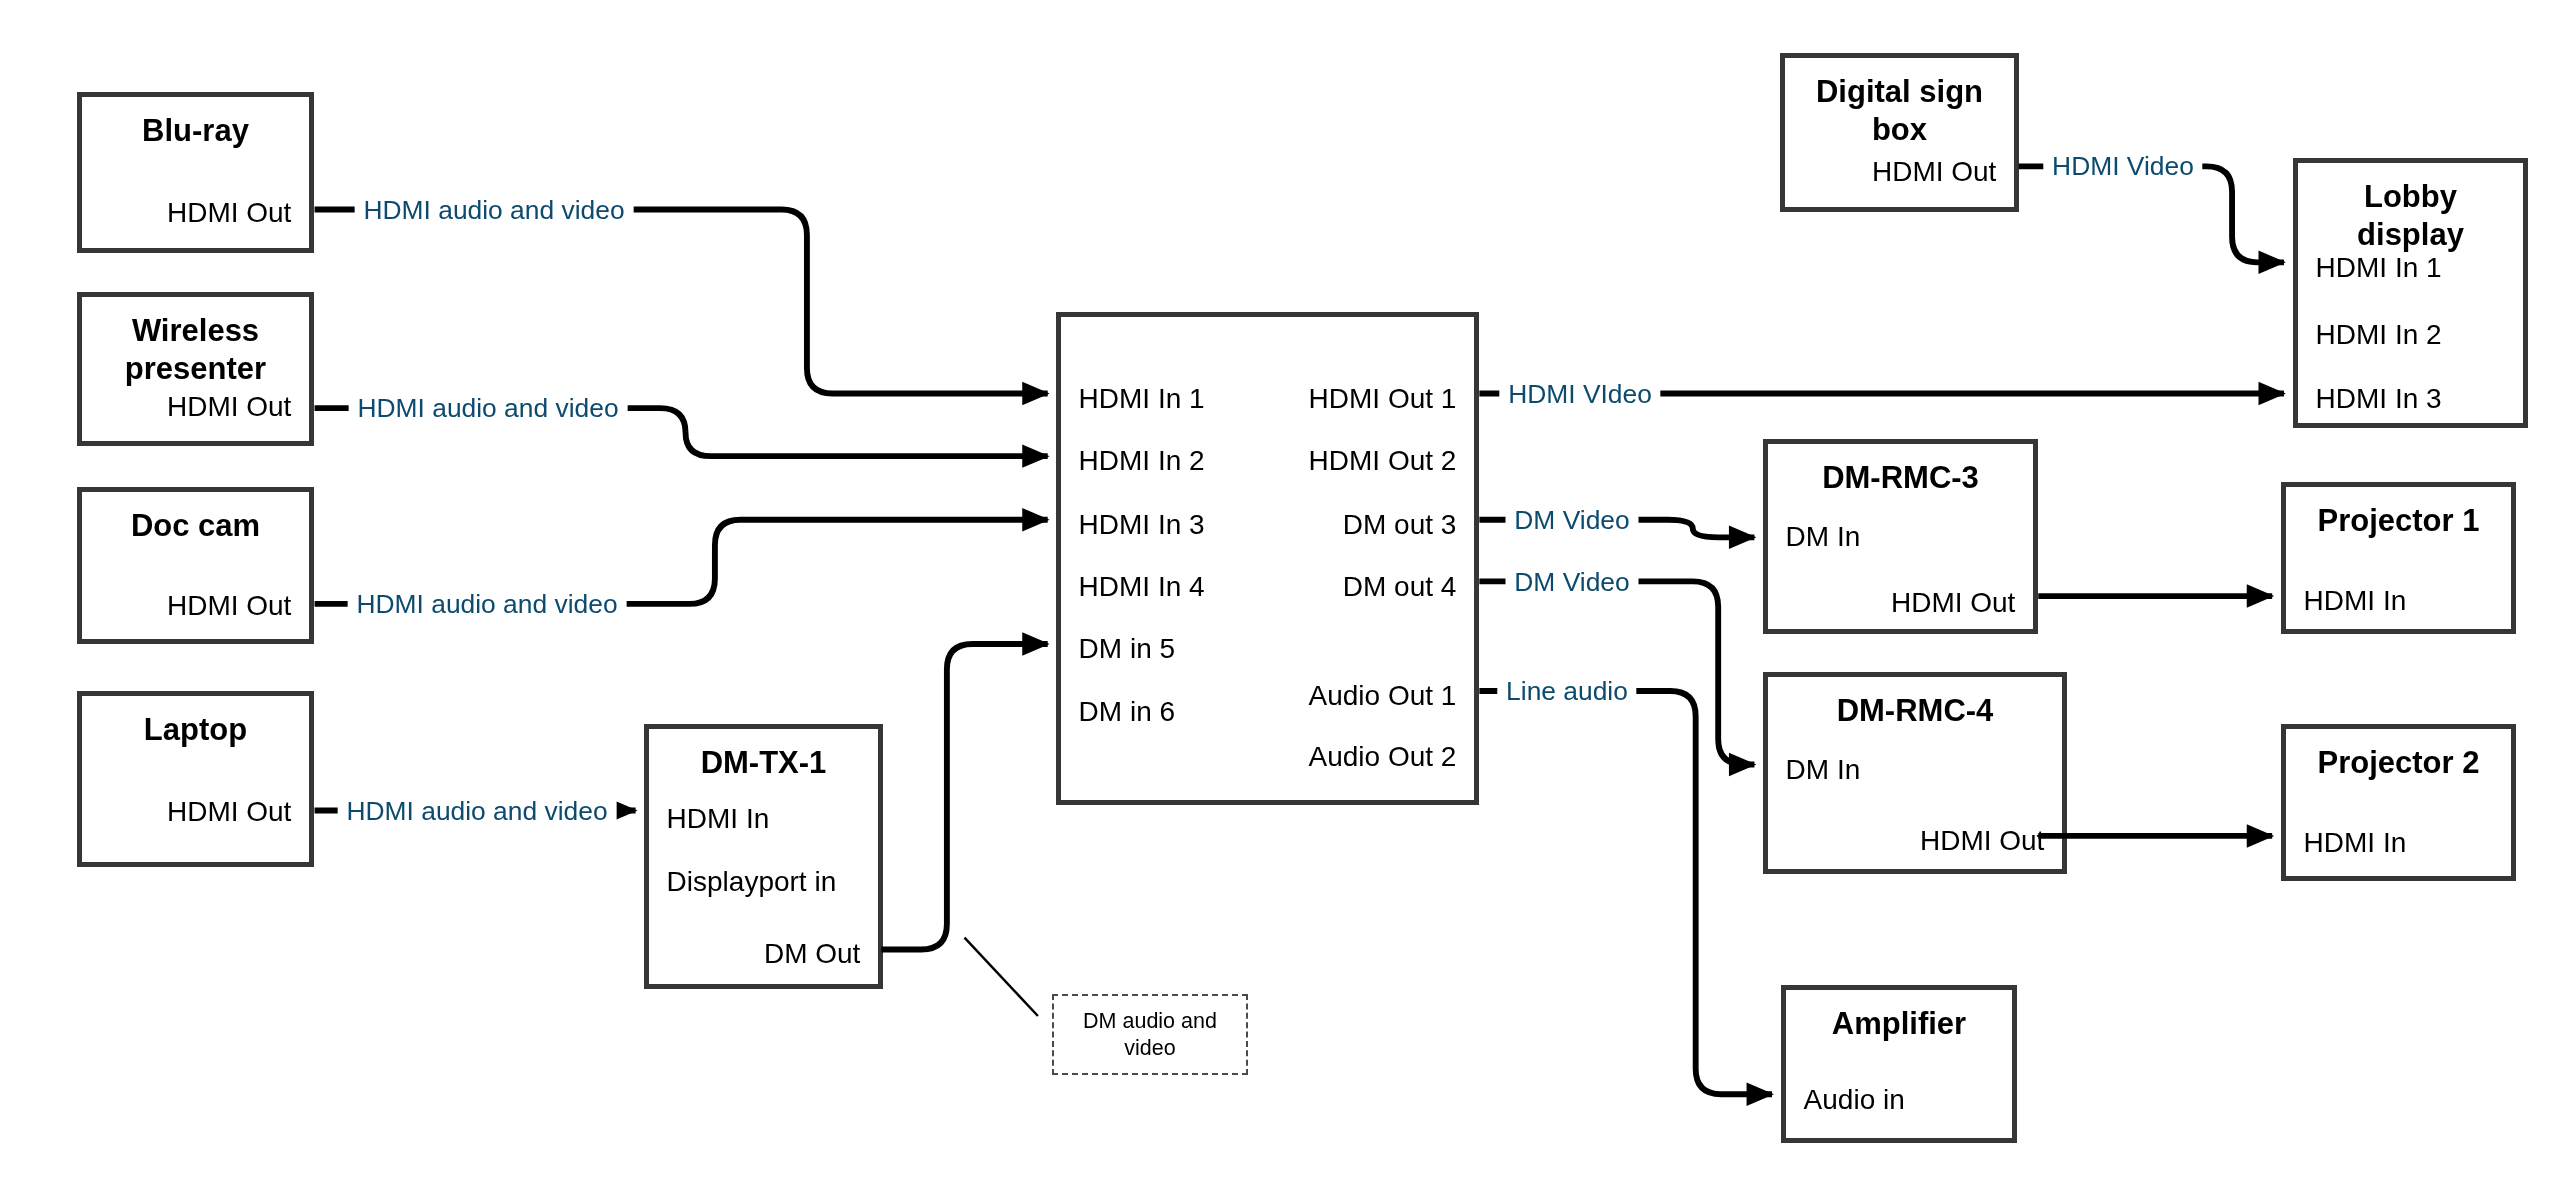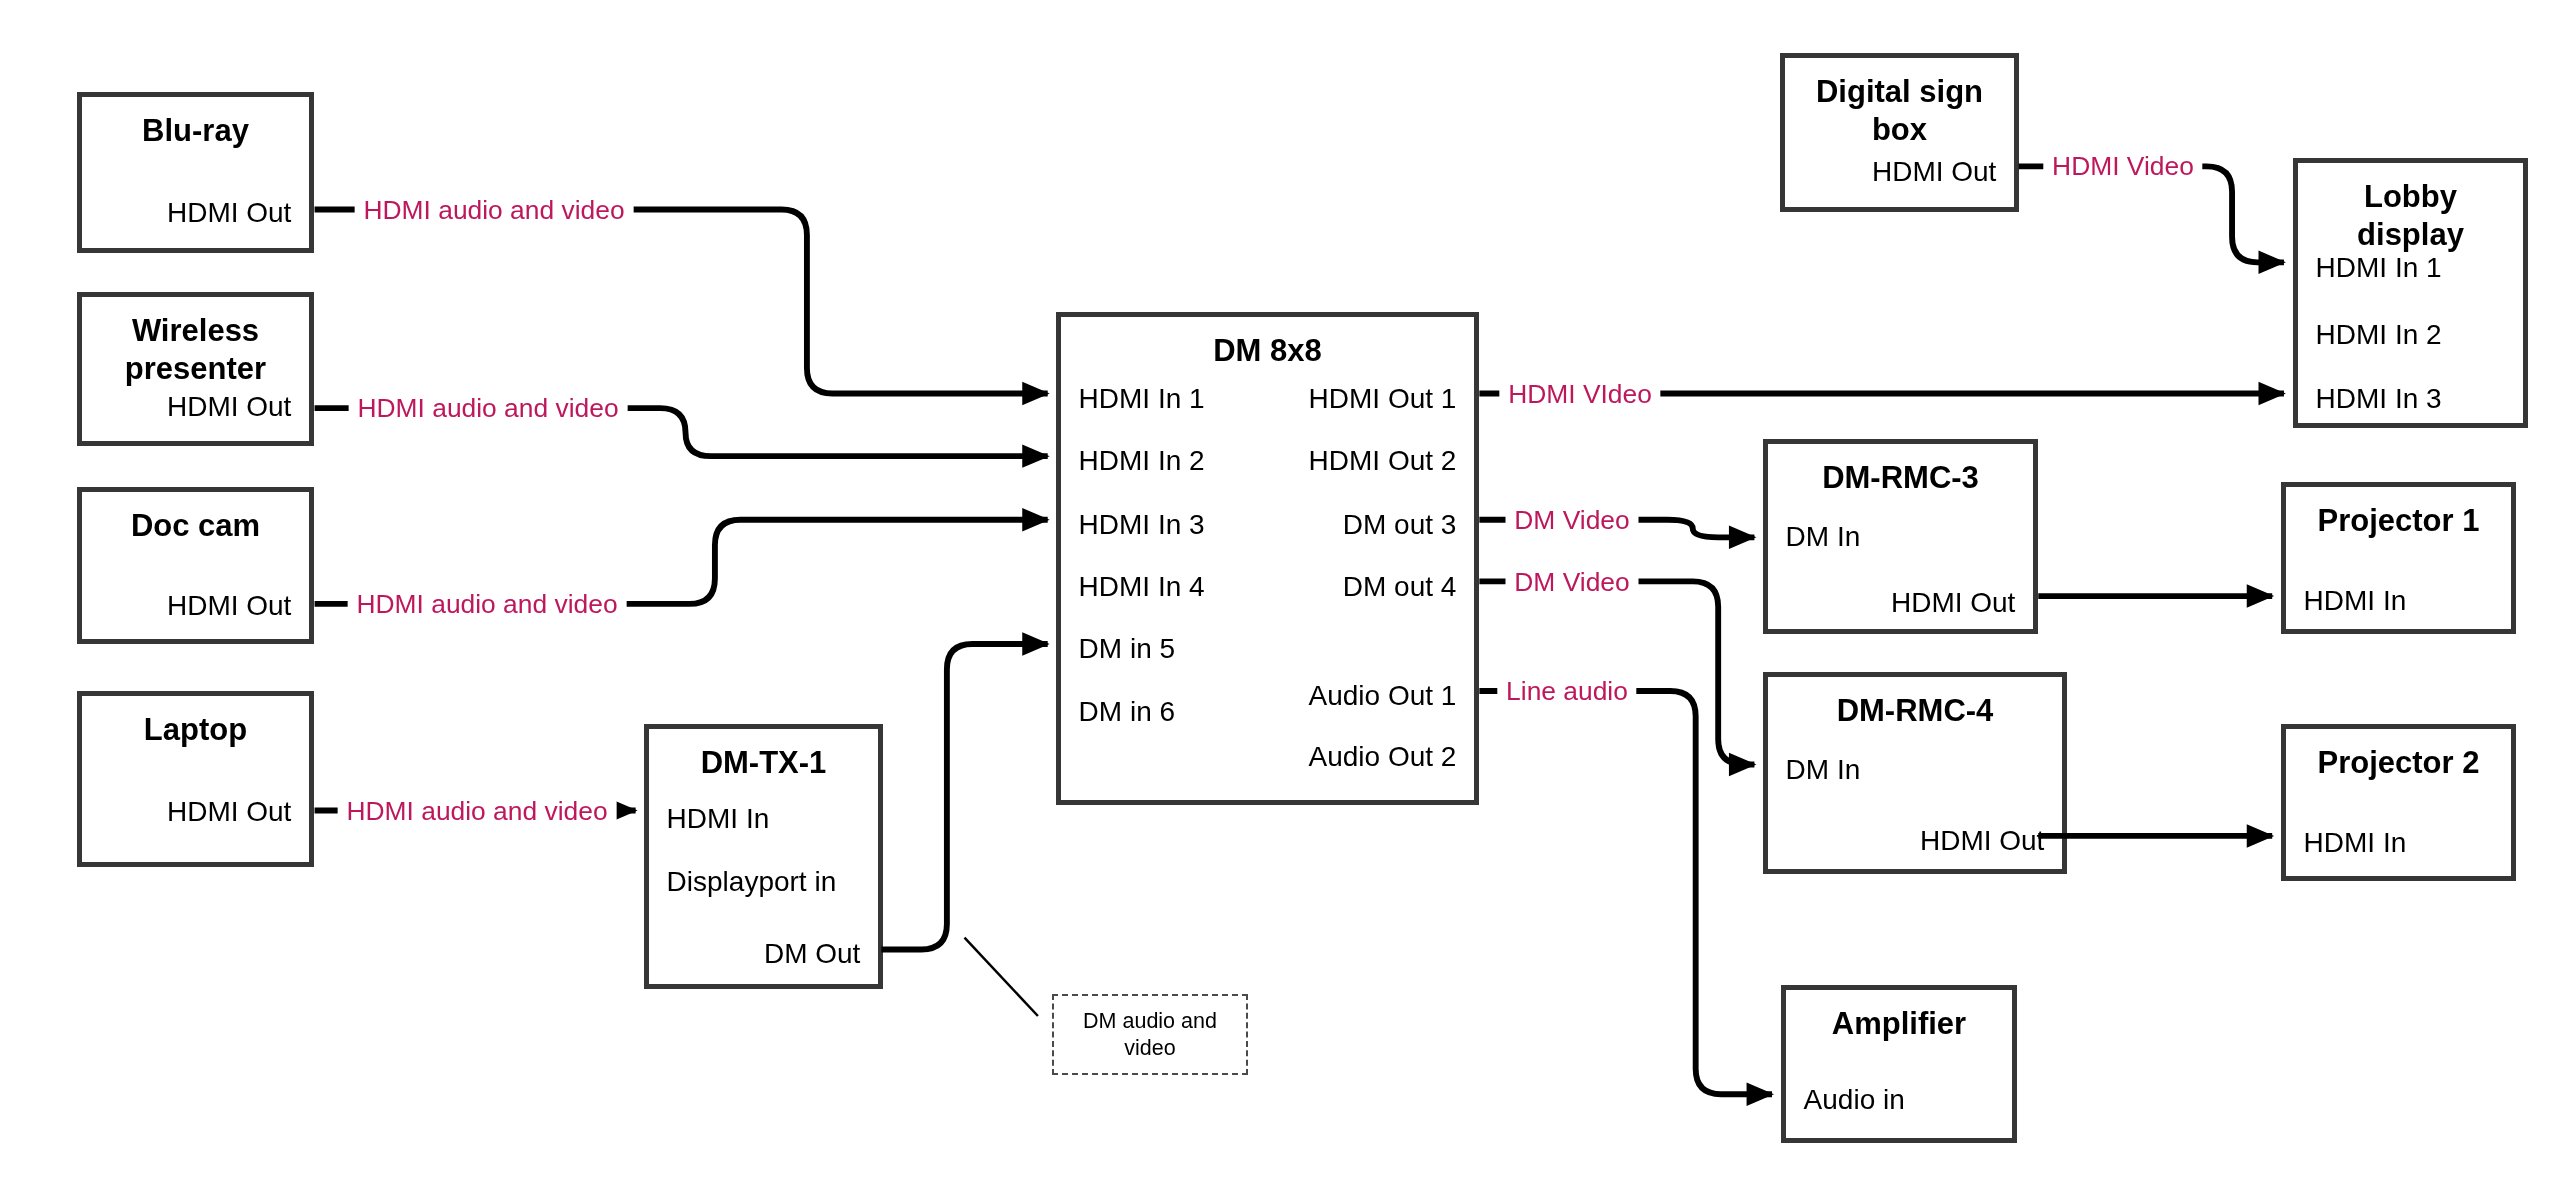--- a/index.html
+++ b/index.html
@@ -14,21 +14,21 @@
     font-weight:bold; font-size:31px; line-height:38px; text-align:center; padding-top:14.7px; color:#000;
   }
   .port {
     position:absolute; height:39px; line-height:39px; font-size:28px; white-space:nowrap; color:#000;
   }
   .port.pleft  { left:17.6px;  text-align:left; }
   .port.pright { right:17.6px; text-align:right; }
   svg.wires { position:absolute; left:0; top:0; z-index:2; }
   .conn-label {
     position:absolute; transform:translate(-50%,-50%); background:#fff;
-    padding:0 8.8px; font-size:26.4px; white-space:nowrap; z-index:3; color:#be185d;
+    padding:0 8.8px; font-size:26.4px; white-space:nowrap; z-index:3; color:#0c4a6e;
   }
   .note {
     position:absolute; border:2px dashed #4a4a4a; background:#fff; box-sizing:border-box;
     font-size:21.5px; line-height:26.4px; text-align:center;
     display:flex; align-items:center; justify-content:center; z-index:4; padding:3.9px 13.7px;
   }
   .maxw-narrow { max-width:147px; margin:0 auto; }
   .maxw-mid    { max-width:186px; margin:0 auto; }
 </style>
 </head>
@@ -78,21 +78,20 @@
 </div>
 
 <div class="node" style="left:644px;top:724px;width:239px;height:265px">
   <div class="title">DM-TX-1</div>
   <div class="port pleft" style="top:70px">HDMI In</div>
   <div class="port pleft" style="top:133px">Displayport in</div>
   <div class="port pright" style="top:205px">DM Out</div>
 </div>
 
 <div class="node" style="left:1056px;top:312px;width:423px;height:493px">
-  <div class="title">DM 8x8</div>
   <div class="port pleft" style="top:62px">HDMI In 1</div>
   <div class="port pleft" style="top:124px">HDMI In 2</div>
   <div class="port pleft" style="top:188px">HDMI In 3</div>
   <div class="port pleft" style="top:250px">HDMI In 4</div>
   <div class="port pleft" style="top:312px">DM in 5</div>
   <div class="port pleft" style="top:375px">DM in 6</div>
   <div class="port pright" style="top:62px">HDMI Out 1</div>
   <div class="port pright" style="top:124px">HDMI Out 2</div>
   <div class="port pright" style="top:188px">DM out 3</div>
   <div class="port pright" style="top:250px">DM out 4</div>

